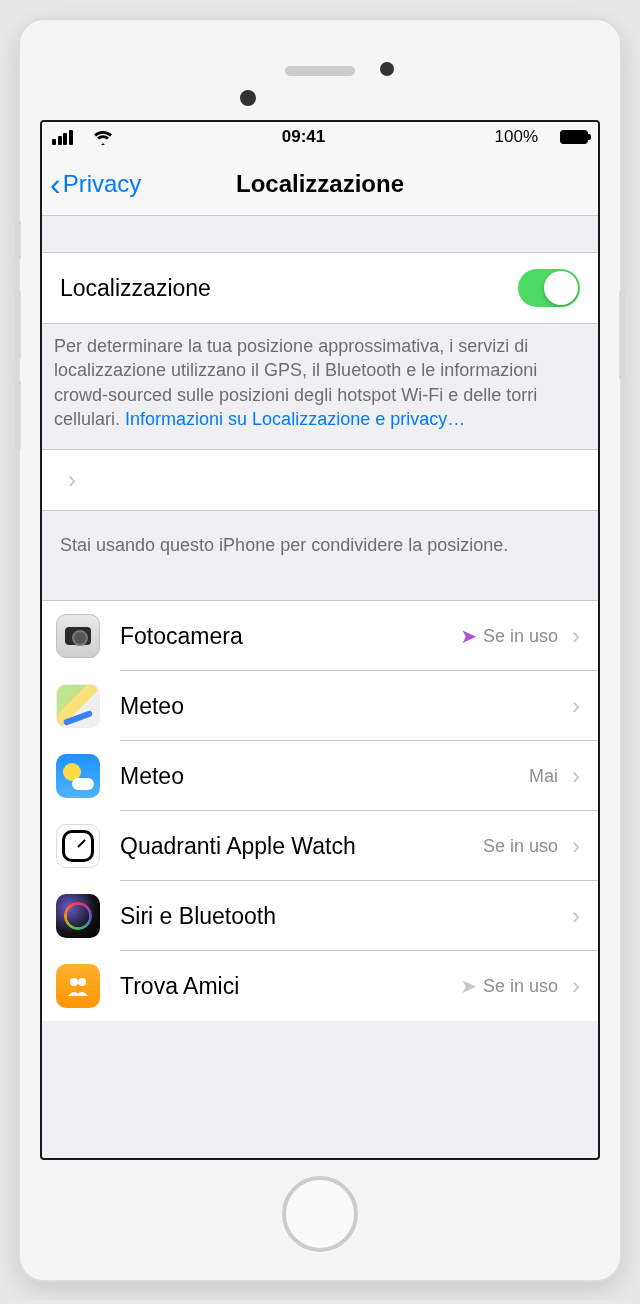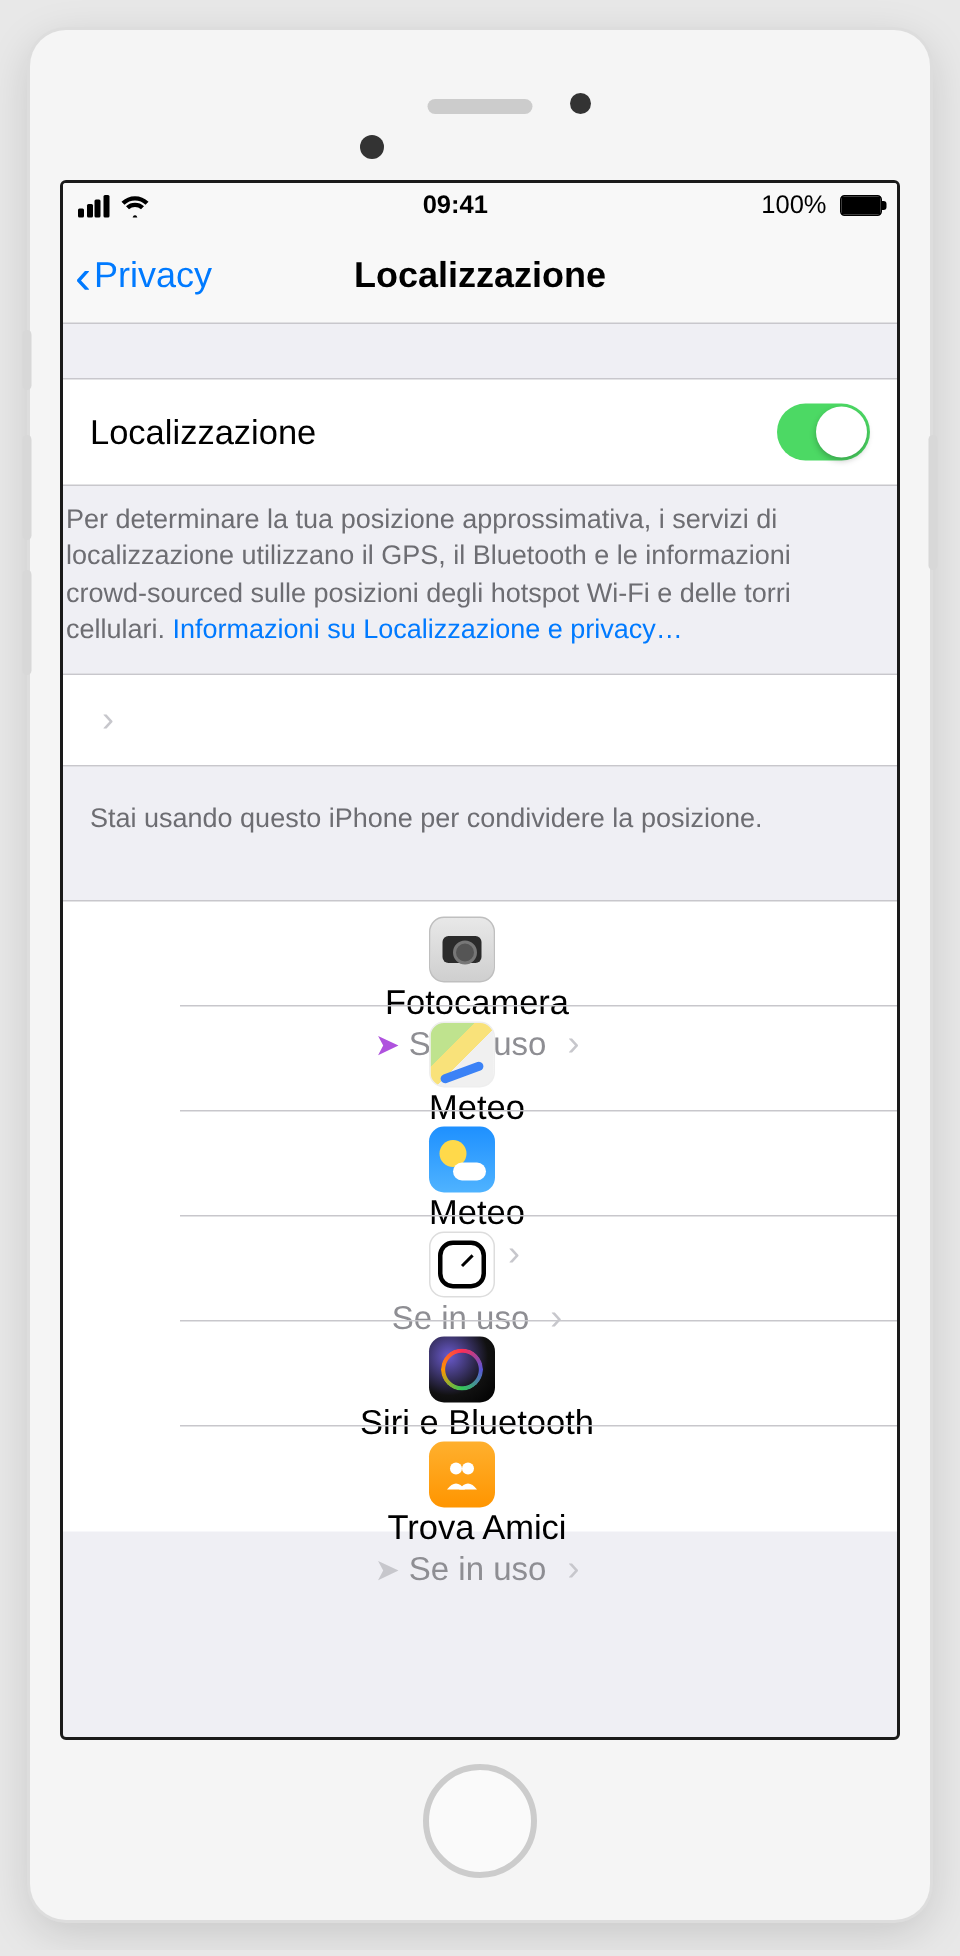--- a/index.html
+++ b/index.html
@@ -53,21 +53,21 @@
     flex-direction: column;
   }
   
   .status-bar {
     height: 30px;
     display:flex; align-items:center; justify-content:space-between;
     padding: 0 10px;
     font-size: 17px;
     background:#f8f8f8;
   }
-  .status-left, .status-right { display:flex; align-items:center; gap:7px; }
+  .status-left, .status-right { display:flex; align-items:center; gap:20px; }
   .signal-bars { display:flex; align-items:flex-end; gap:1.5px; }
   .signal-bars span { width:4px; background:#000; border-radius:1px; }
   .signal-bars span:nth-child(1){height:6px}
   .signal-bars span:nth-child(2){height:9px}
   .signal-bars span:nth-child(3){height:12px}
   .signal-bars span:nth-child(4){height:15px}
   .wifi-icon { font-size:16px; }
   .battery {
     width:28px; height:14px; border:1.5px solid #000; border-radius:3px;
     position:relative; margin-left:2px;
@@ -106,56 +106,55 @@
   .toggle {
     width:62px; height:38px; border-radius:38px; background:#4cd964;
     position:relative;
   }
   .toggle-knob {
     position:absolute; top:2px; right:2px;
     width:34px; height:34px; border-radius:50%; background:#fff;
     box-shadow:0 2px 4px rgba(0,0,0,0.25);
   }
   .footer-text {
-    padding: 10px 18px 18px 2px;
+    padding: 10px 18px 18px 12px;
     font-size:18px; line-height:1.35;
     color:#6d6d72;
   }
   .footer-text .link { color:#007aff; }
   .chevron {
     color:#c7c7cc; font-size:24px; font-weight:300; margin-left:8px;
   }
   .sub-footer {
     padding: 24px 18px;
     font-size:18px; color:#6d6d72;
   }
   
   .app-list { background:#fff; border-top:1px solid #c8c7cc; }
   .app-row {
     display:flex; align-items:center;
     padding: 10px 18px 10px 14px;
     position:relative;
     height:70px;
-    flex-direction:column;
   }
   .app-row .sep {
     position:absolute; bottom:0; left:78px; right:0; height:1px; background:#c8c7cc;
   }
   .app-icon {
     width:44px; height:44px; border-radius:10px;
     margin-right:20px; flex-shrink:0;
     display:flex; align-items:center; justify-content:center;
     font-size:22px;
   }
   .app-name { font-size:23px; color:#000; flex:1; }
   .app-status-wrap { display:flex; align-items:center; gap:6px; }
   .status-arrow { font-size:20px; }
   .status-arrow.purple { color:#af52de; }
   .status-arrow.grey { color:#c7c7cc; }
-  .app-status { color:#8e8e93; font-size:22px; }
+  .app-status { color:#8e8e93; font-size:18px; }
   
   .ic-camera { background:linear-gradient(#e8e8e8,#cfcfcf); border:1px solid #bfbfbf; }
   .ic-camera-inner { width:26px; height:18px; background:#2b2b2b; border-radius:4px; position:relative; }
   .ic-camera-inner:before { content:""; position:absolute; top:3px; left:7px; width:12px; height:12px; border-radius:50%; background:#555; border:2px solid #777; }
   .ic-maps { background:#fff; border:1px solid #eee; background:
     linear-gradient(135deg,#bfe38e 0 35%, #f9e27a 35% 55%, #f0f0f0 55% 100%);
     position:relative; }
   .ic-maps:after{content:"";position:absolute;left:6px;top:30px;right:6px;height:6px;background:#3b82f6;border-radius:3px;transform:rotate(-20deg);}
   .ic-weather { background:linear-gradient(#1e90ff,#4fb3ff); }
   .ic-weather-inner { width:18px; height:18px; background:#ffd94a; border-radius:50%; position:relative; left:-6px; top:-4px; }
@@ -270,20 +269,21 @@
           <div class="app-name">Meteo</div>
           <div class="app-status-wrap">
             <span class="app-status">Mai</span>
             <span class="chevron">›</span>
           </div>
           <div class="sep"></div>
         </div>
 
         <div class="app-row">
           <div class="app-icon ic-watch"></div>
+          <div class="app-name">Quadranti Apple Watch</div>
           <div class="app-status-wrap">
             <span class="app-status">Se in uso</span>
             <span class="chevron">›</span>
           </div>
           <div class="sep"></div>
         </div>
 
         <div class="app-row">
           <div class="app-icon ic-siri"></div>
           <div class="app-name">Siri e Bluetooth</div>

